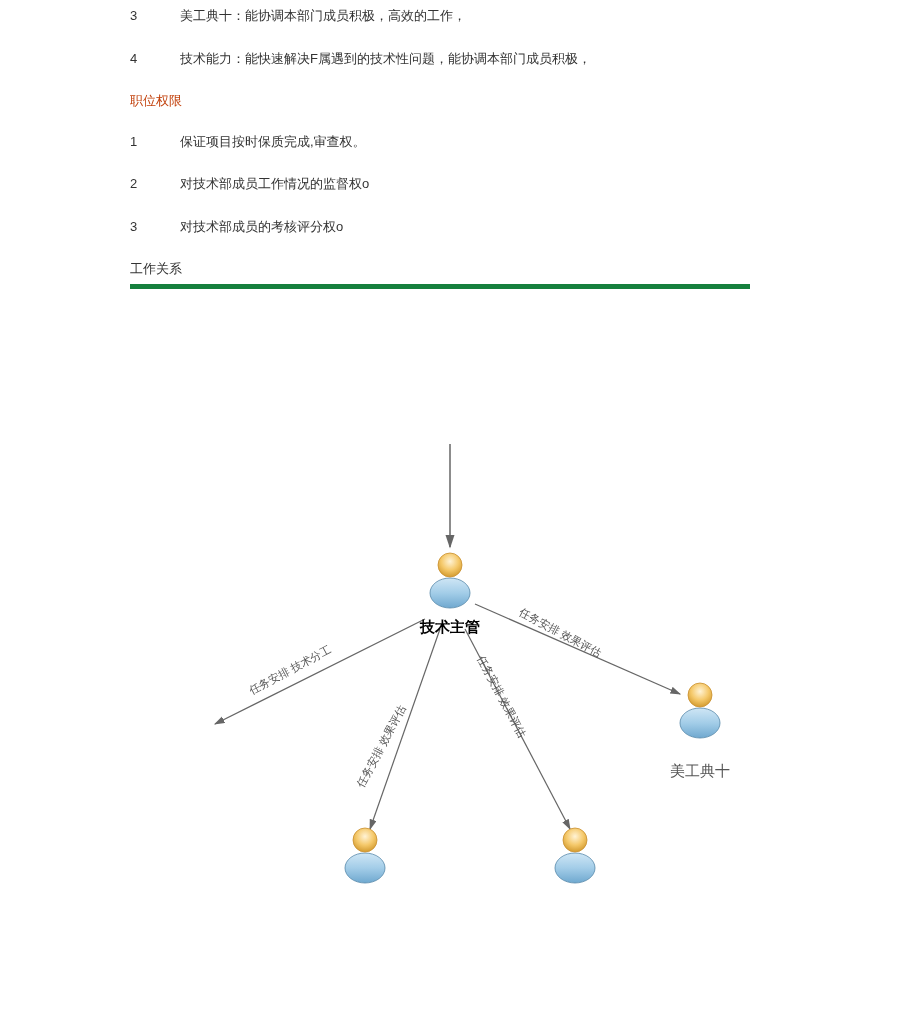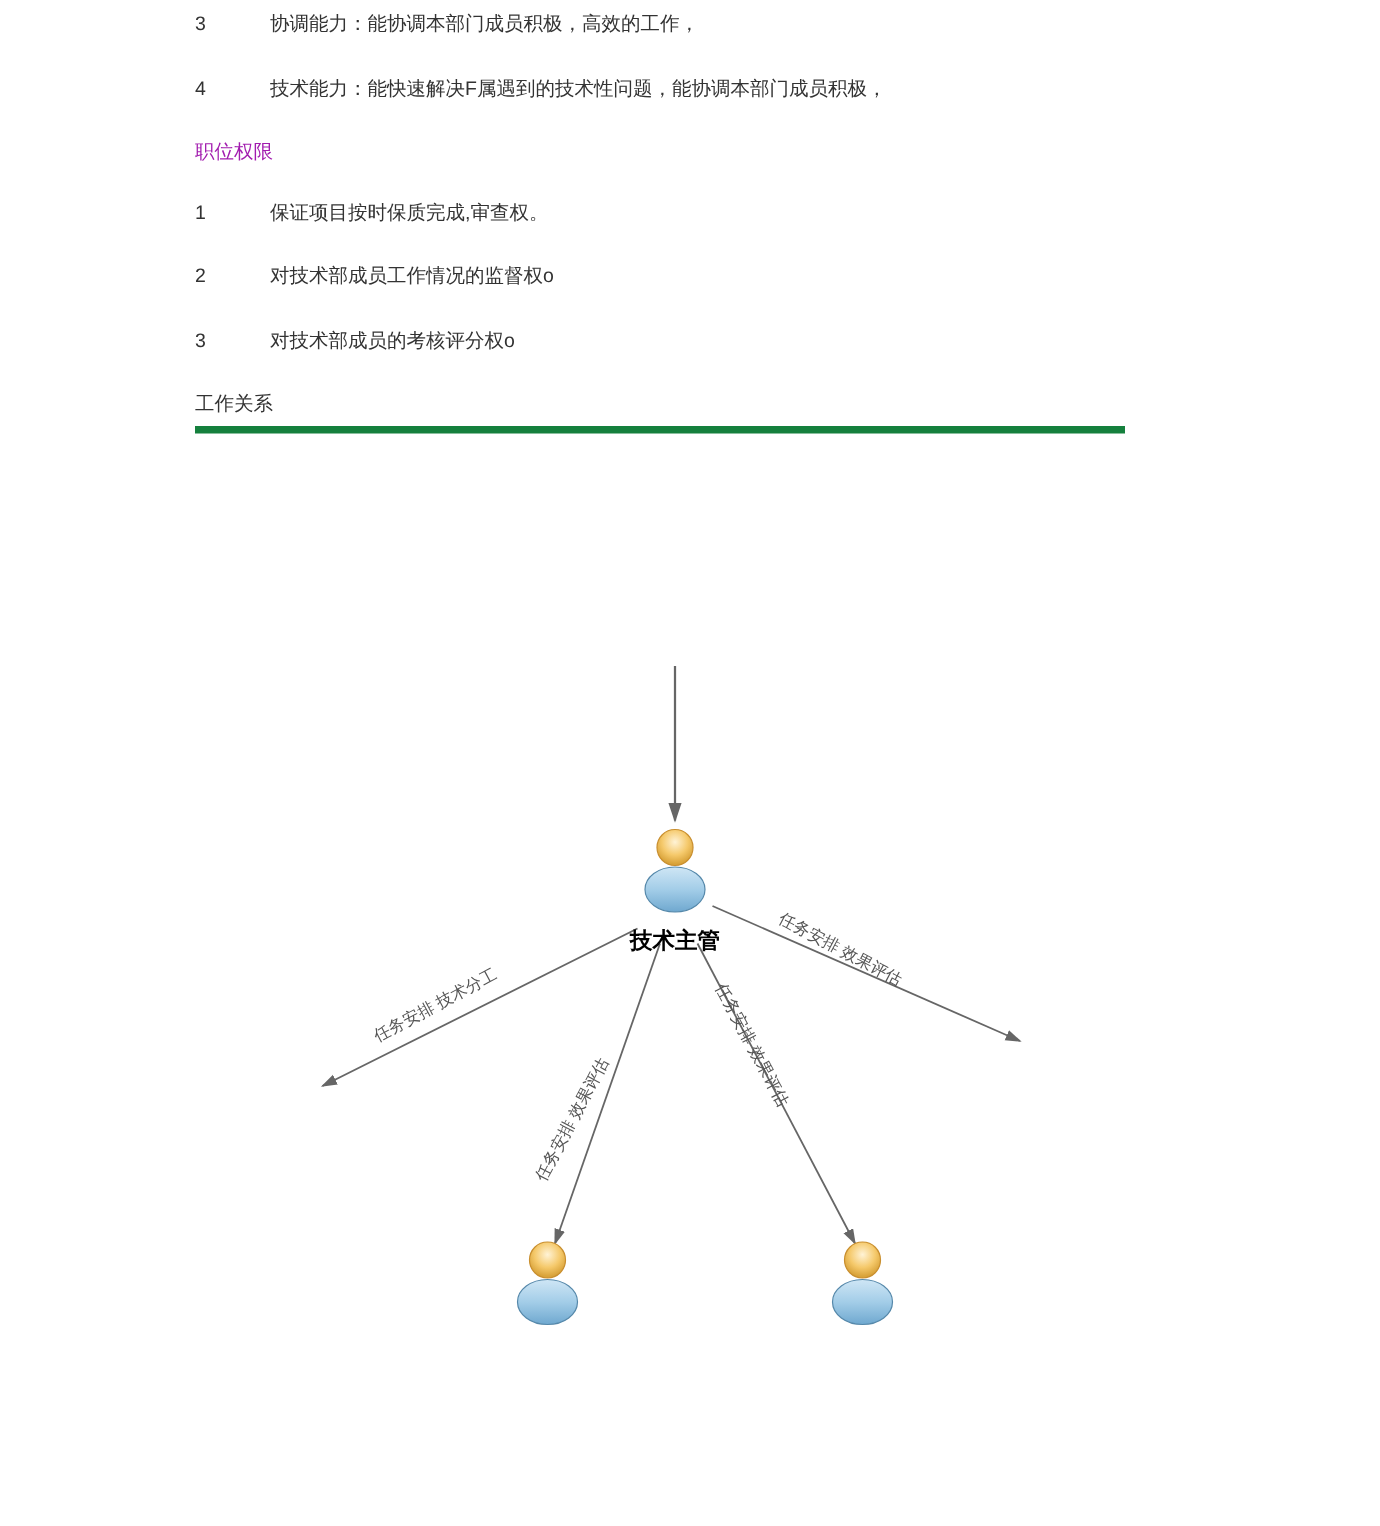--- a/index.html
+++ b/index.html
@@ -24,21 +24,21 @@
     .list-num {
       width: 50px;
       flex-shrink: 0;
     }
     .list-text {
       flex: 1;
     }
     .section-title {
       margin: 10px 0 22px 0;
       font-size: 13px;
-      color: #a21caf;
+      color: #c2410c;
     }
     .section-title-underline {
       margin: 8px 0 0 0;
       font-size: 13px;
       color: #333;
       border-bottom: 5px solid #15803d;
       padding-bottom: 6px;
       width: 620px;
     }
     .diagram {
@@ -86,21 +86,21 @@
     .rot-pos30 { transform: rotate(28deg); transform-origin: left center; }
     .rot-neg60 { transform: rotate(-62deg); transform-origin: left center; }
     .rot-pos60 { transform: rotate(62deg); transform-origin: left center; }
   </style>
 </head>
 <body>
 
 <div class="content">
   <div class="list-item">
     <div class="list-num">3</div>
-    <div class="list-text">协调能力：能协调本部门成员积极，高效的工作，</div>
+    <div class="list-text">美工典十：能协调本部门成员积极，高效的工作，</div>
   </div>
   <div class="list-item">
     <div class="list-num">4</div>
     <div class="list-text">技术能力：能快速解决F属遇到的技术性问题，能协调本部门成员积极，</div>
   </div>
 
   <div class="section-title">职位权限</div>
 
   <div class="list-item">
     <div class="list-num">1</div>
@@ -145,20 +145,27 @@
 
     <div class="person" style="left:320px; top:220px;">
       <svg class="person-icon" viewBox="0 0 50 60">
         <ellipse cx="25" cy="44" rx="20" ry="15" fill="url(#bodyGrad)" stroke="#5588aa" stroke-width="0.8"></ellipse>
         <circle cx="25" cy="16" r="12" fill="url(#headGrad)" stroke="#c98f2f" stroke-width="0.8"></circle>
       </svg>
       <div class="person-label person-label-big">技术主管</div>
     </div>
 
 
+    <div class="person" style="left:570px; top:350px;">
+      <svg class="person-icon" viewBox="0 0 50 60">
+        <ellipse cx="25" cy="44" rx="20" ry="15" fill="url(#bodyGrad)" stroke="#5588aa" stroke-width="0.8"></ellipse>
+        <circle cx="25" cy="16" r="12" fill="url(#headGrad)" stroke="#c98f2f" stroke-width="0.8"></circle>
+      </svg>
+      <div class="person-label" style="margin-top:20px; color:#555; font-size:15px; font-weight:normal;">美工典十</div>
+    </div>
 
     <div class="person" style="left:235px; top:495px;">
       <svg class="person-icon" viewBox="0 0 50 60">
         <ellipse cx="25" cy="44" rx="20" ry="15" fill="url(#bodyGrad)" stroke="#5588aa" stroke-width="0.8"></ellipse>
         <circle cx="25" cy="16" r="12" fill="url(#headGrad)" stroke="#c98f2f" stroke-width="0.8"></circle>
       </svg>
     </div>
 
     <div class="person" style="left:445px; top:495px;">
       <svg class="person-icon" viewBox="0 0 50 60">

